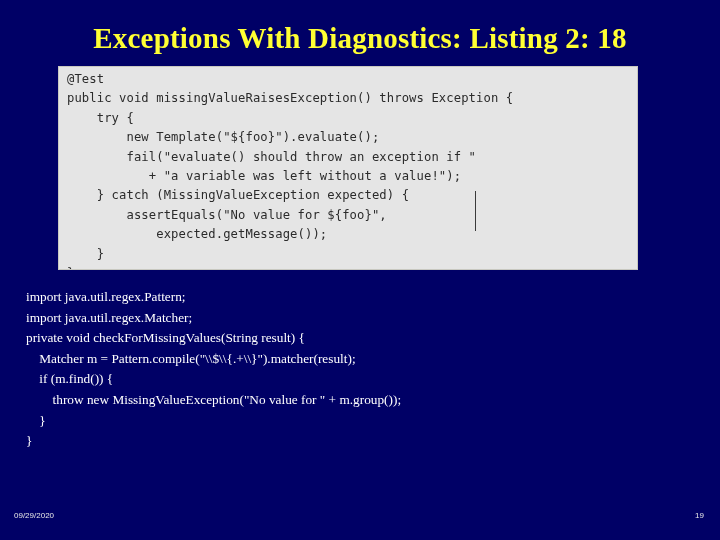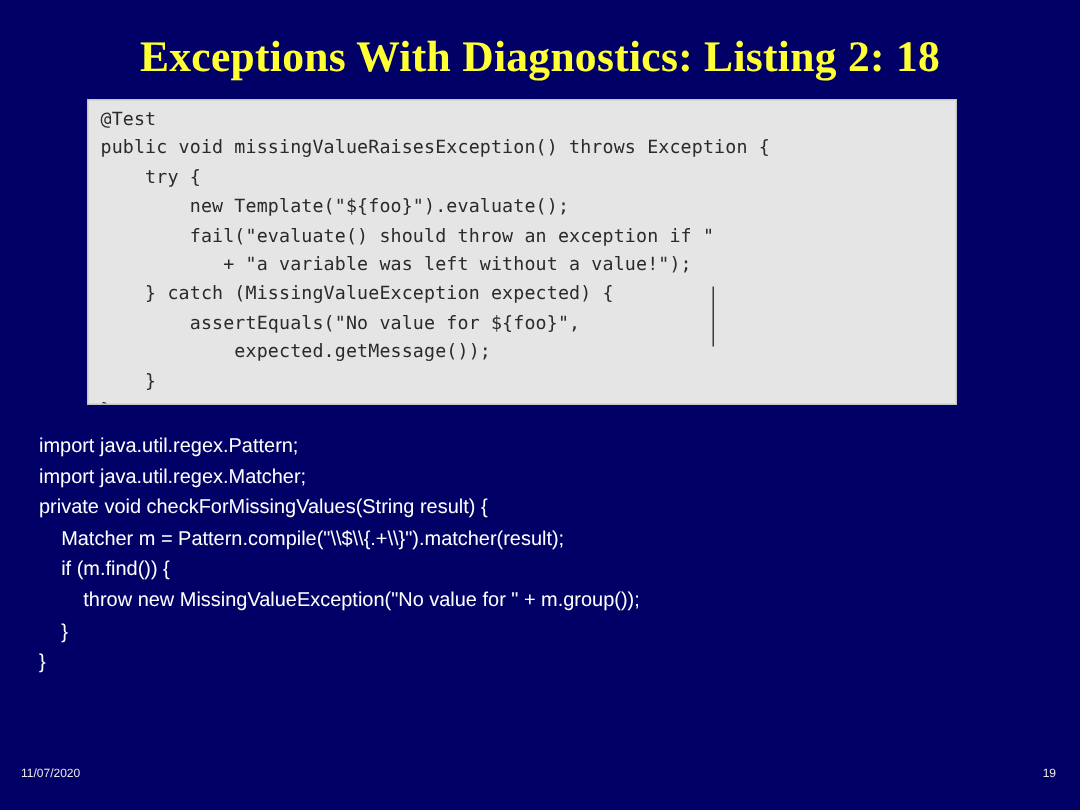--- a/index.html
+++ b/index.html
@@ -73,21 +73,21 @@
     width: 1px;
     height: 40px;
     background: #3a3a3a;
   }
   
   .code-text {
     position: absolute;
     left: 26px;
     top: 287px;
     width: 670px;
-    font-family: Liberation Sans, sans-serif;
+    font-family: Liberation Serif, serif;
     font-size: 13.3px;
     line-height: 20.6px;
     color: #ffffff;
     white-space: pre;
     letter-spacing: 0px;
   }
   
   .footer-date {
     position: absolute;
     left: 14px;
@@ -129,17 +129,17 @@
 
   <div class="code-text">import java.util.regex.Pattern;
 import java.util.regex.Matcher;
 private void checkForMissingValues(String result) {
     Matcher m = Pattern.compile("\\$\\{.+\\}").matcher(result);
     if (m.find()) {
         throw new MissingValueException("No value for " + m.group());
     }
 }</div>
 
-  <div class="footer-date">11/07/2020</div>
+  <div class="footer-date">09/29/2020</div>
 
   <div class="footer-page">19</div>
 
 </div>
 
 </body></html>

